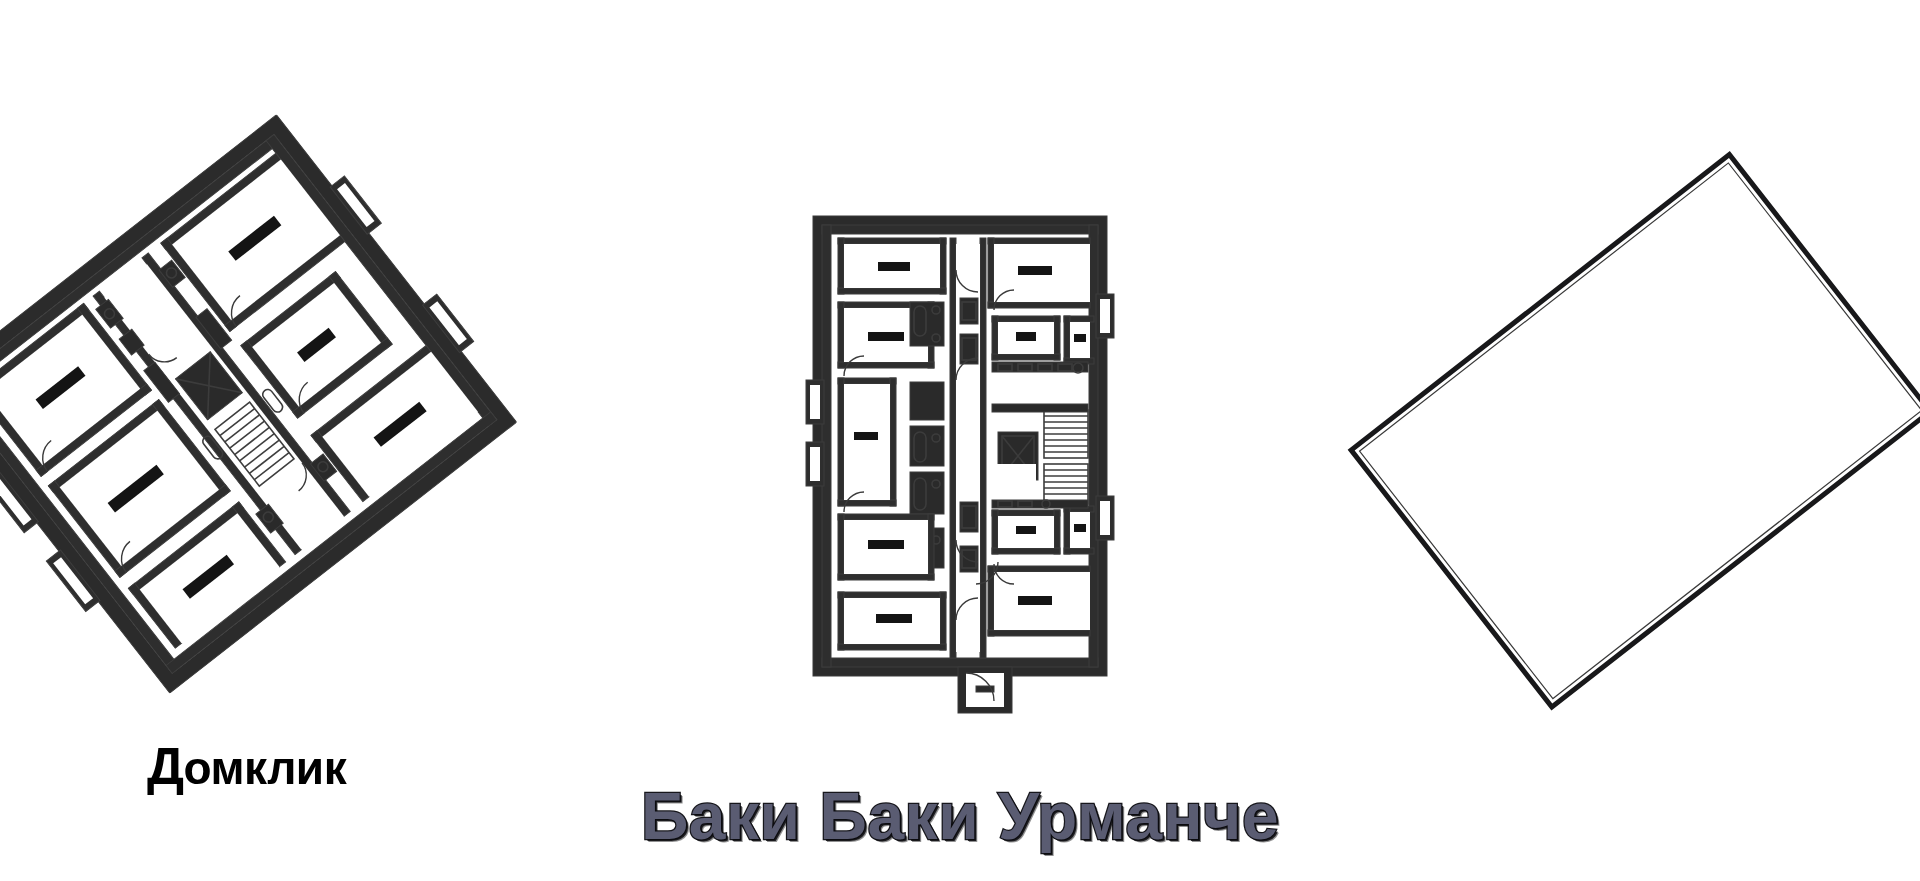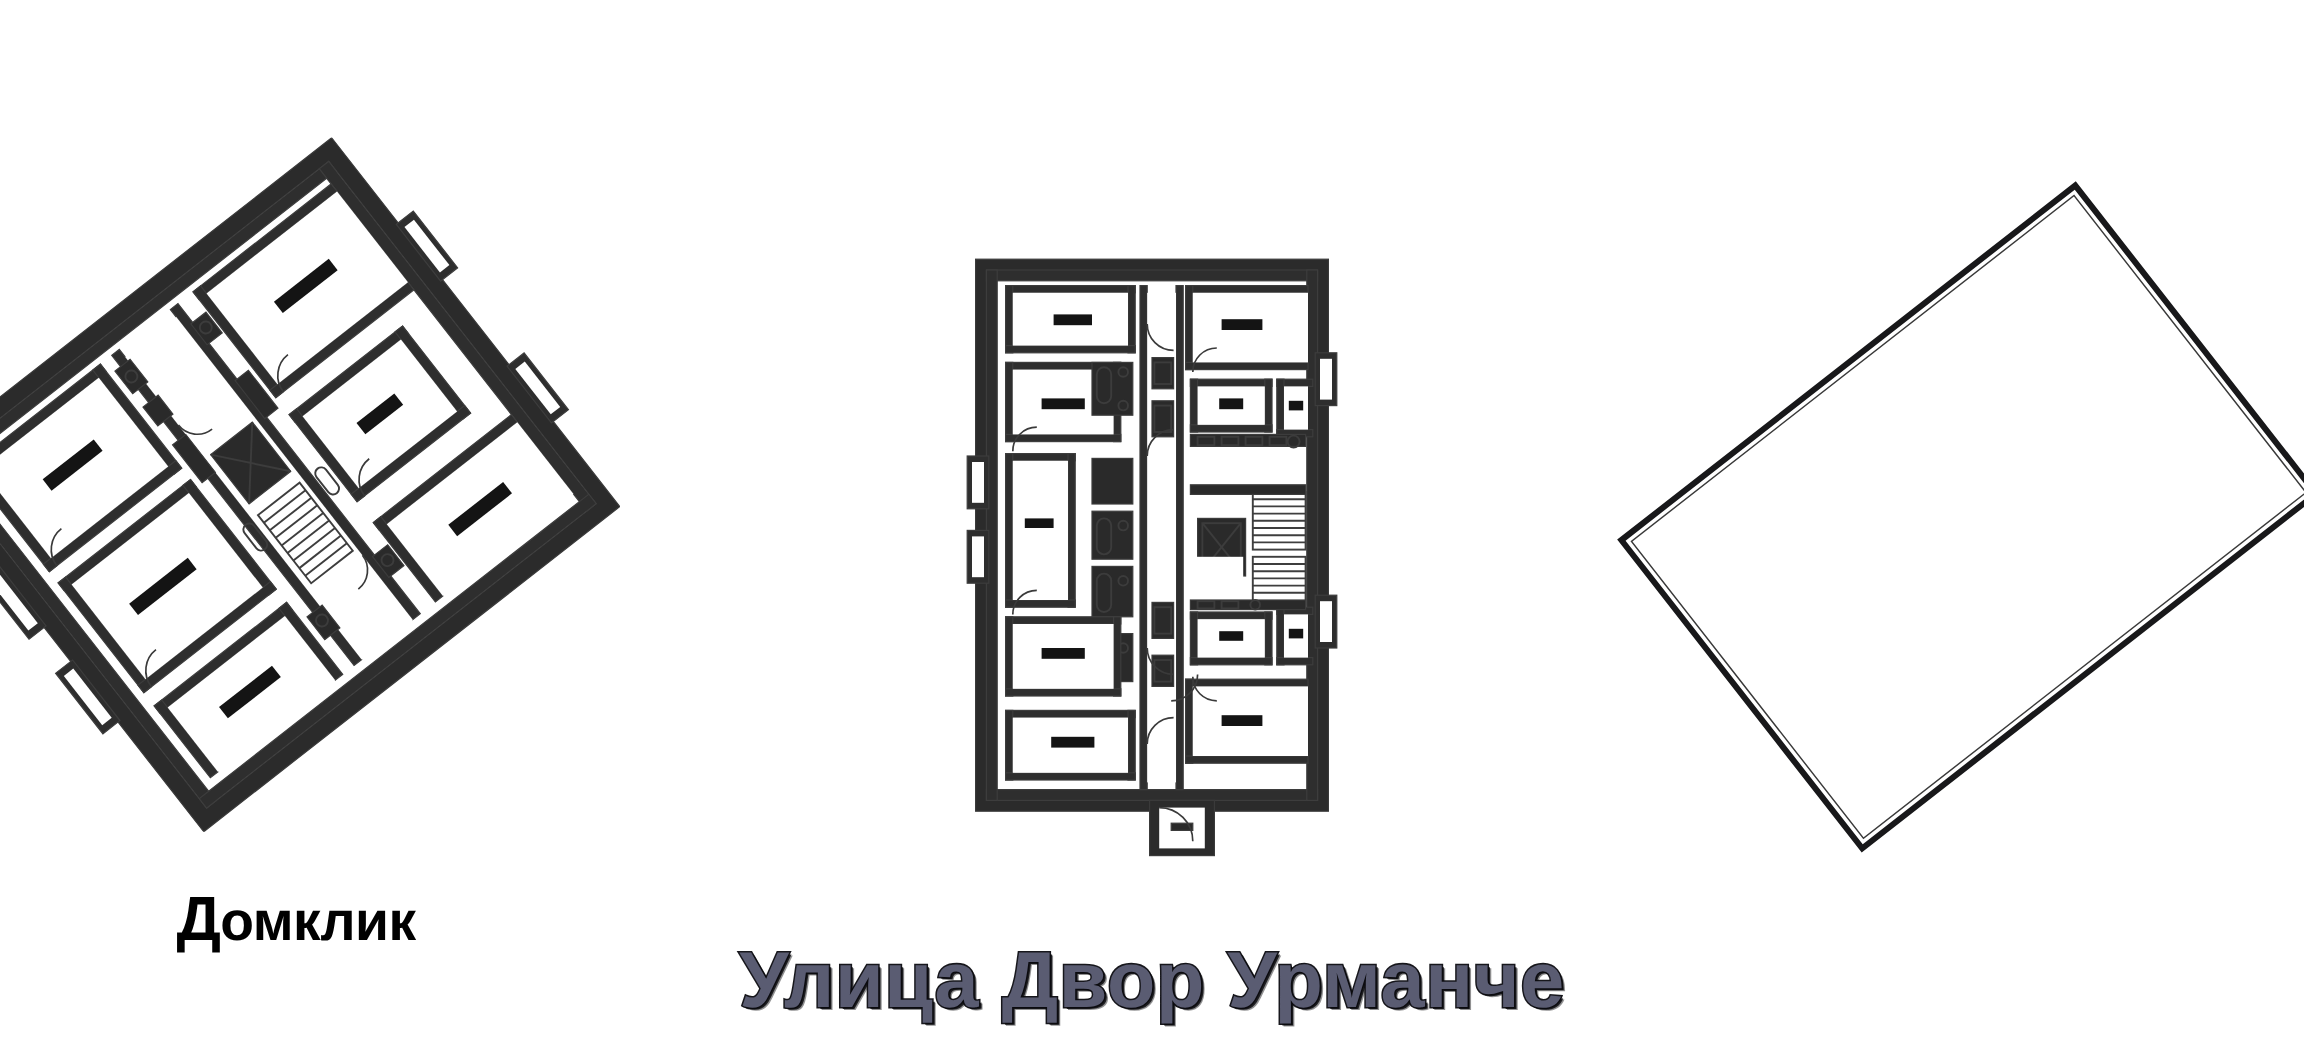--- a/index.html
+++ b/index.html
@@ -404,21 +404,21 @@
 
   <div class="plan" id="plan-right">
     <svg viewBox="0 0 580 560">
       <g style="transform:rotate(-38deg);transform-origin:50% 50%;">
         <rect class="outline-only" x="50" y="118" width="480" height="326"></rect>
         <rect class="outline-inner" x="56" y="124" width="468" height="314"></rect>
       </g>
     </svg>
   </div>
 
-  <div class="orient-label" id="label-street">Улица Двор Урманче</div>
+  <div class="orient-label" id="label-street">Баки Баки Урманче</div>
 
   <div class="logo">
     <svg class="logo-mark" viewBox="0 0 80 80">
 
       <path d="M40 6 L74 30 L74 74 L6 74 L6 30 Z" fill="none" stroke="#ffffff" stroke-width="7" stroke-linejoin="round"></path>
 
       <path d="M48 34 L30 34 L30 62 L44 62" fill="none" stroke="#ffffff" stroke-width="7" stroke-linejoin="miter"></path>
       <path d="M46 44 L66 44 L46 68 Z" fill="none" stroke="#ffffff" stroke-width="6" stroke-linejoin="round"></path>
     </svg>
     <div class="logo-text">

